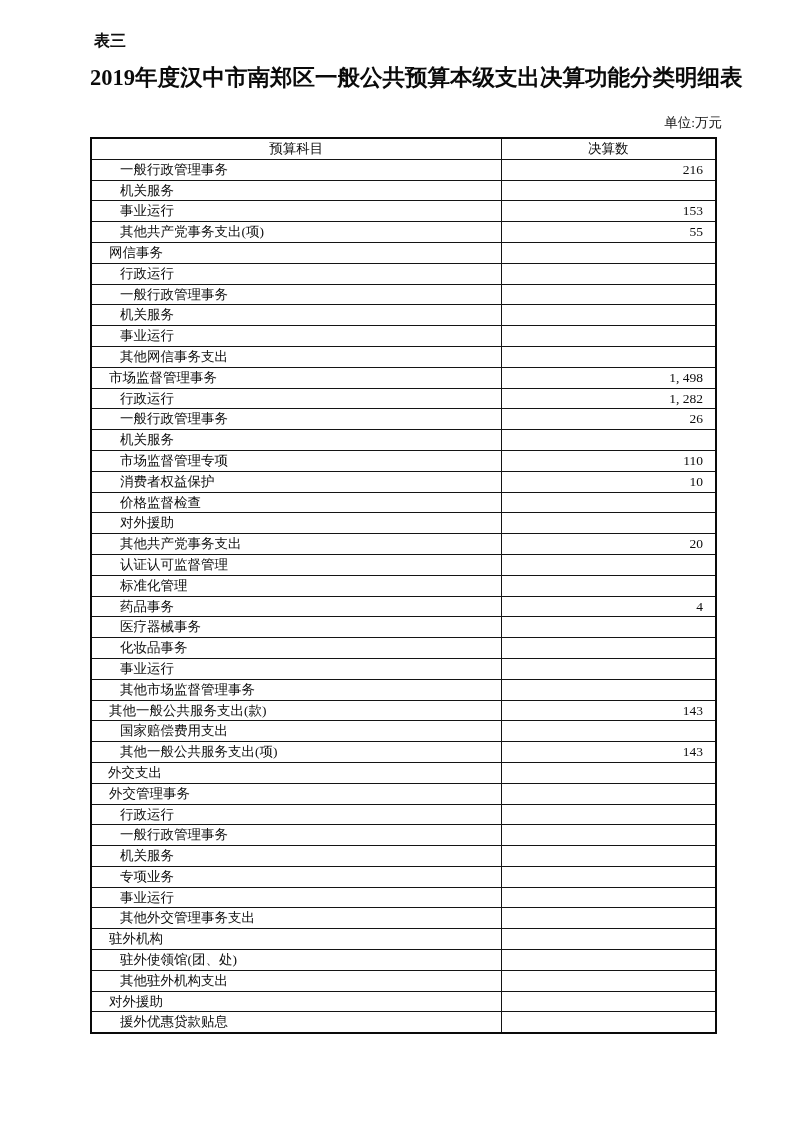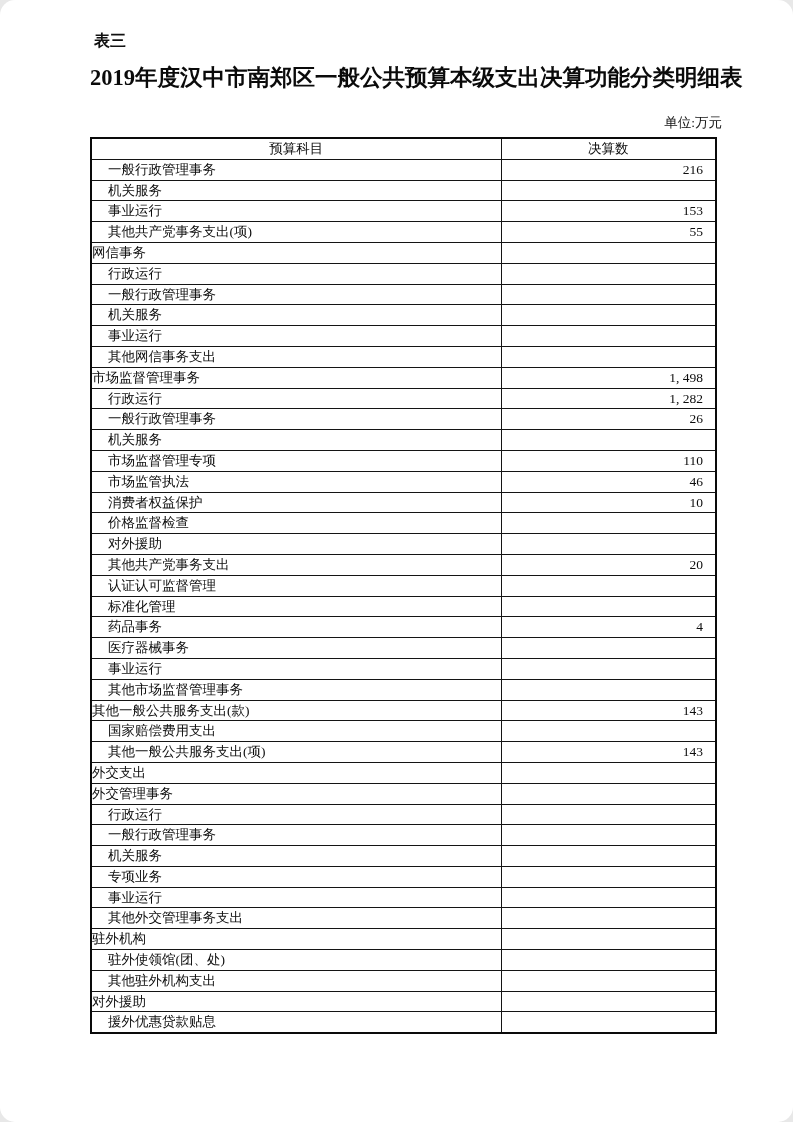--- a/index.html
+++ b/index.html
@@ -7,21 +7,20 @@
   body { font-family: "Liberation Serif", "DejaVu Serif", serif; }
 
   .sheet {
     position: relative;
     width: 793px;
     height: 1122px;
     background: #ffffff;
     margin: 0 auto;
     overflow: hidden;
     color: #000;
-    border-radius: 15px;
   }
 
   .table-label {
     position: absolute;
     left: 94px;
     top: 31px;
     font-family: "Liberation Sans", "DejaVu Sans", sans-serif;
     font-weight: bold;
     font-size: 16px;
     color: #111;
@@ -74,23 +73,23 @@
     white-space: nowrap;
   }
 
   table.budget th {
     text-align: center;
     height: 20.5px;
     margin-top: 16px;
   }
 
   td.subject { text-align: left; }
-  td.subject.indent-0 { padding-left: 0; }
-  td.subject.indent-1 { }
-  td.subject.indent-2 { padding-left: 16px; }
+  td.subject.indent-0 { padding-left: 16px; }
+  td.subject.indent-1 { padding-left: 17px; }
+  td.subject.indent-2 { padding-left: 28px; }
 
   td.amount {
     text-align: right;
     padding-right: 12px;
   }
 </style>
 </head>
 <body>
 
 <div class="sheet">
@@ -167,24 +166,20 @@
     </tr>
         <tr>
       <td class="subject indent-2">机关服务</td>
       <td class="amount"></td>
     </tr>
         <tr>
       <td class="subject indent-2">市场监督管理专项</td>
       <td class="amount">110</td>
     </tr>
         <tr>
-      <td class="subject indent-2">市场监管执法</td>
-      <td class="amount">46</td>
-    </tr>
-        <tr>
       <td class="subject indent-2">消费者权益保护</td>
       <td class="amount">10</td>
     </tr>
         <tr>
       <td class="subject indent-2">价格监督检查</td>
       <td class="amount"></td>
     </tr>
         <tr>
       <td class="subject indent-2">对外援助</td>
       <td class="amount"></td>
@@ -203,20 +198,24 @@
     </tr>
         <tr>
       <td class="subject indent-2">药品事务</td>
       <td class="amount">4</td>
     </tr>
         <tr>
       <td class="subject indent-2">医疗器械事务</td>
       <td class="amount"></td>
     </tr>
         <tr>
+      <td class="subject indent-2">化妆品事务</td>
+      <td class="amount"></td>
+    </tr>
+        <tr>
       <td class="subject indent-2">事业运行</td>
       <td class="amount"></td>
     </tr>
         <tr>
       <td class="subject indent-2">其他市场监督管理事务</td>
       <td class="amount"></td>
     </tr>
         <tr>
       <td class="subject indent-1">其他一般公共服务支出(款)</td>
       <td class="amount">143</td>

